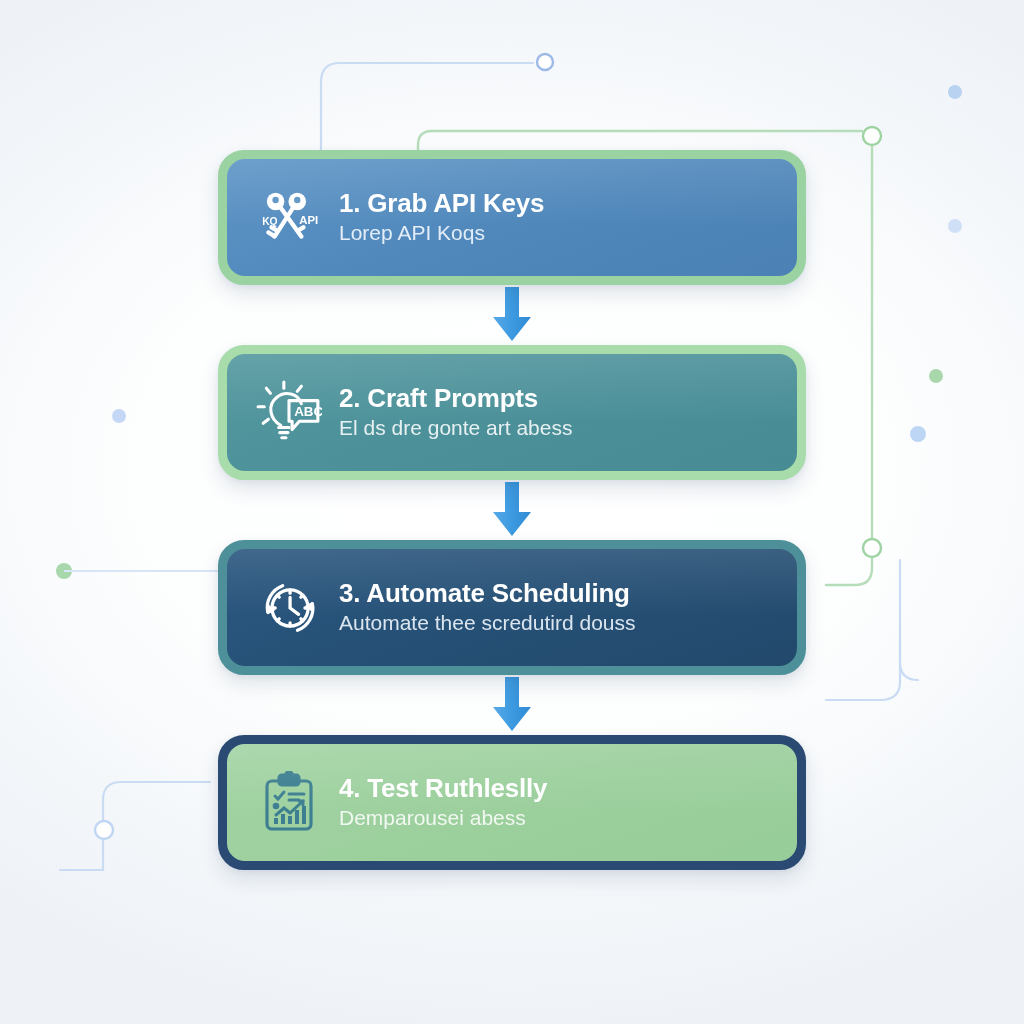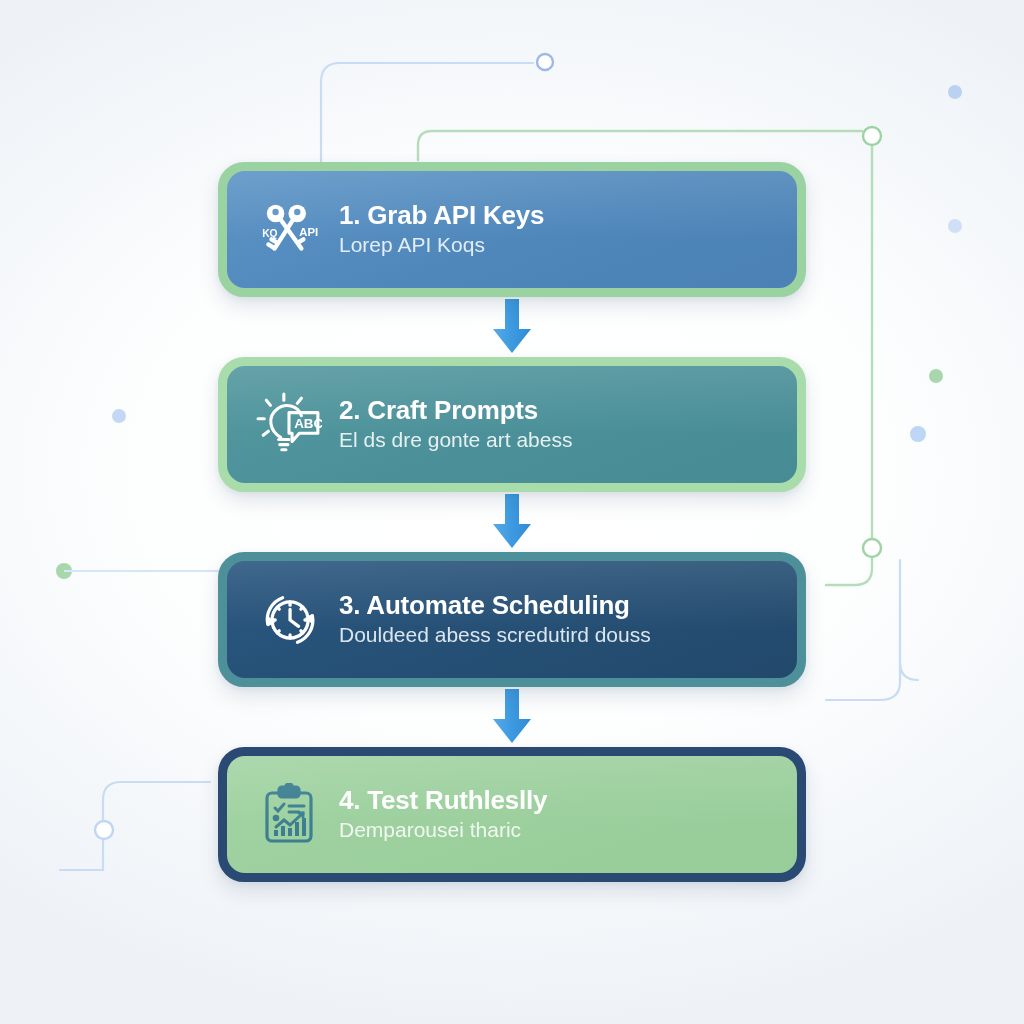--- a/index.html
+++ b/index.html
@@ -27,21 +27,21 @@
     inset: 0;
     width: 1024px;
     height: 1024px;
     pointer-events: none;
   }
 
   
   .flow {
     position: absolute;
     left: 218px;
-    top: 162px;
+    top: 150px;
     width: 588px;
   }
 
   .card {
     position: relative;
     box-sizing: border-box;
     border-radius: 26px;
     border-style: solid;
     border-width: 9px;
     padding: 0;
@@ -260,21 +260,21 @@
             <g stroke="#ffffff" stroke-width="3.1" fill="none" stroke-linecap="round">
               <path d="M12 36 A22 22 0 0 1 26 11"></path>
               <path d="M54 28 A22 22 0 0 1 40 53"></path>
             </g>
             <path d="M12 28 L12 38 L19 34 Z" fill="#ffffff"></path>
             <path d="M54 36 L54 26 L47 30 Z" fill="#ffffff"></path>
           </svg>
         </div>
         <div class="card-text">
           <div class="card-title">3. Automate Scheduling</div>
-          <div class="card-sub">Douldeed abess scredutird douss</div>
+          <div class="card-sub">Automate thee scredutird douss</div>
         </div>
       </div>
     </div>
 
     <div class="arrow-slot">
       <svg width="46" height="56" viewBox="0 0 46 56">
         <path d="M16 0 L30 0 L30 30 L42 30 L23 54 L4 30 L16 30 Z" fill="url(#agrad1)"></path>
       </svg>
     </div>
 
@@ -299,19 +299,19 @@
               <rect x="17" y="47" width="4" height="6"></rect>
               <rect x="24" y="43" width="4" height="10"></rect>
               <rect x="31" y="45" width="4" height="8"></rect>
               <rect x="38" y="39" width="4" height="14"></rect>
               <rect x="45" y="35" width="4" height="18"></rect>
             </g>
           </svg>
         </div>
         <div class="card-text">
           <div class="card-title">4. Test Ruthleslly</div>
-          <div class="card-sub">Demparousei tharic</div>
+          <div class="card-sub">Demparousei abess</div>
         </div>
       </div>
     </div>
 
   </div>
 </div>
 
 </body></html>

